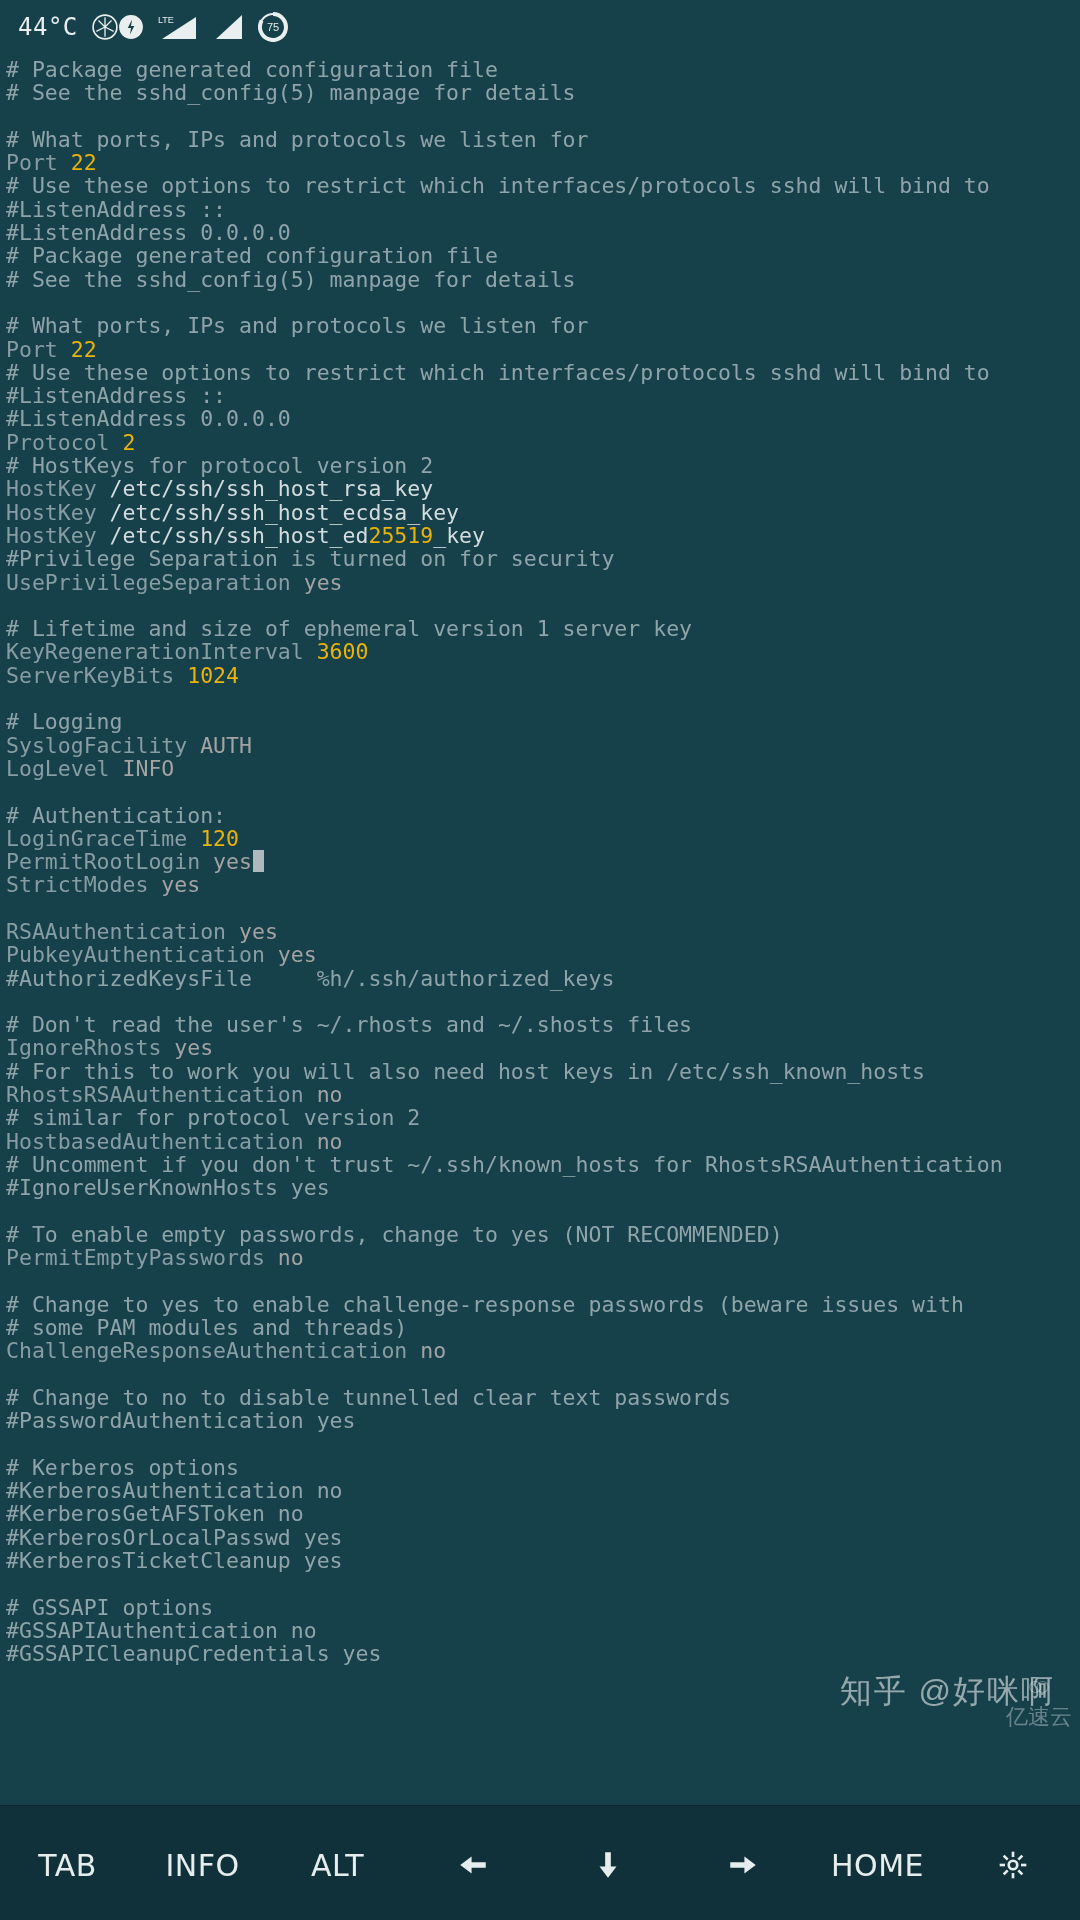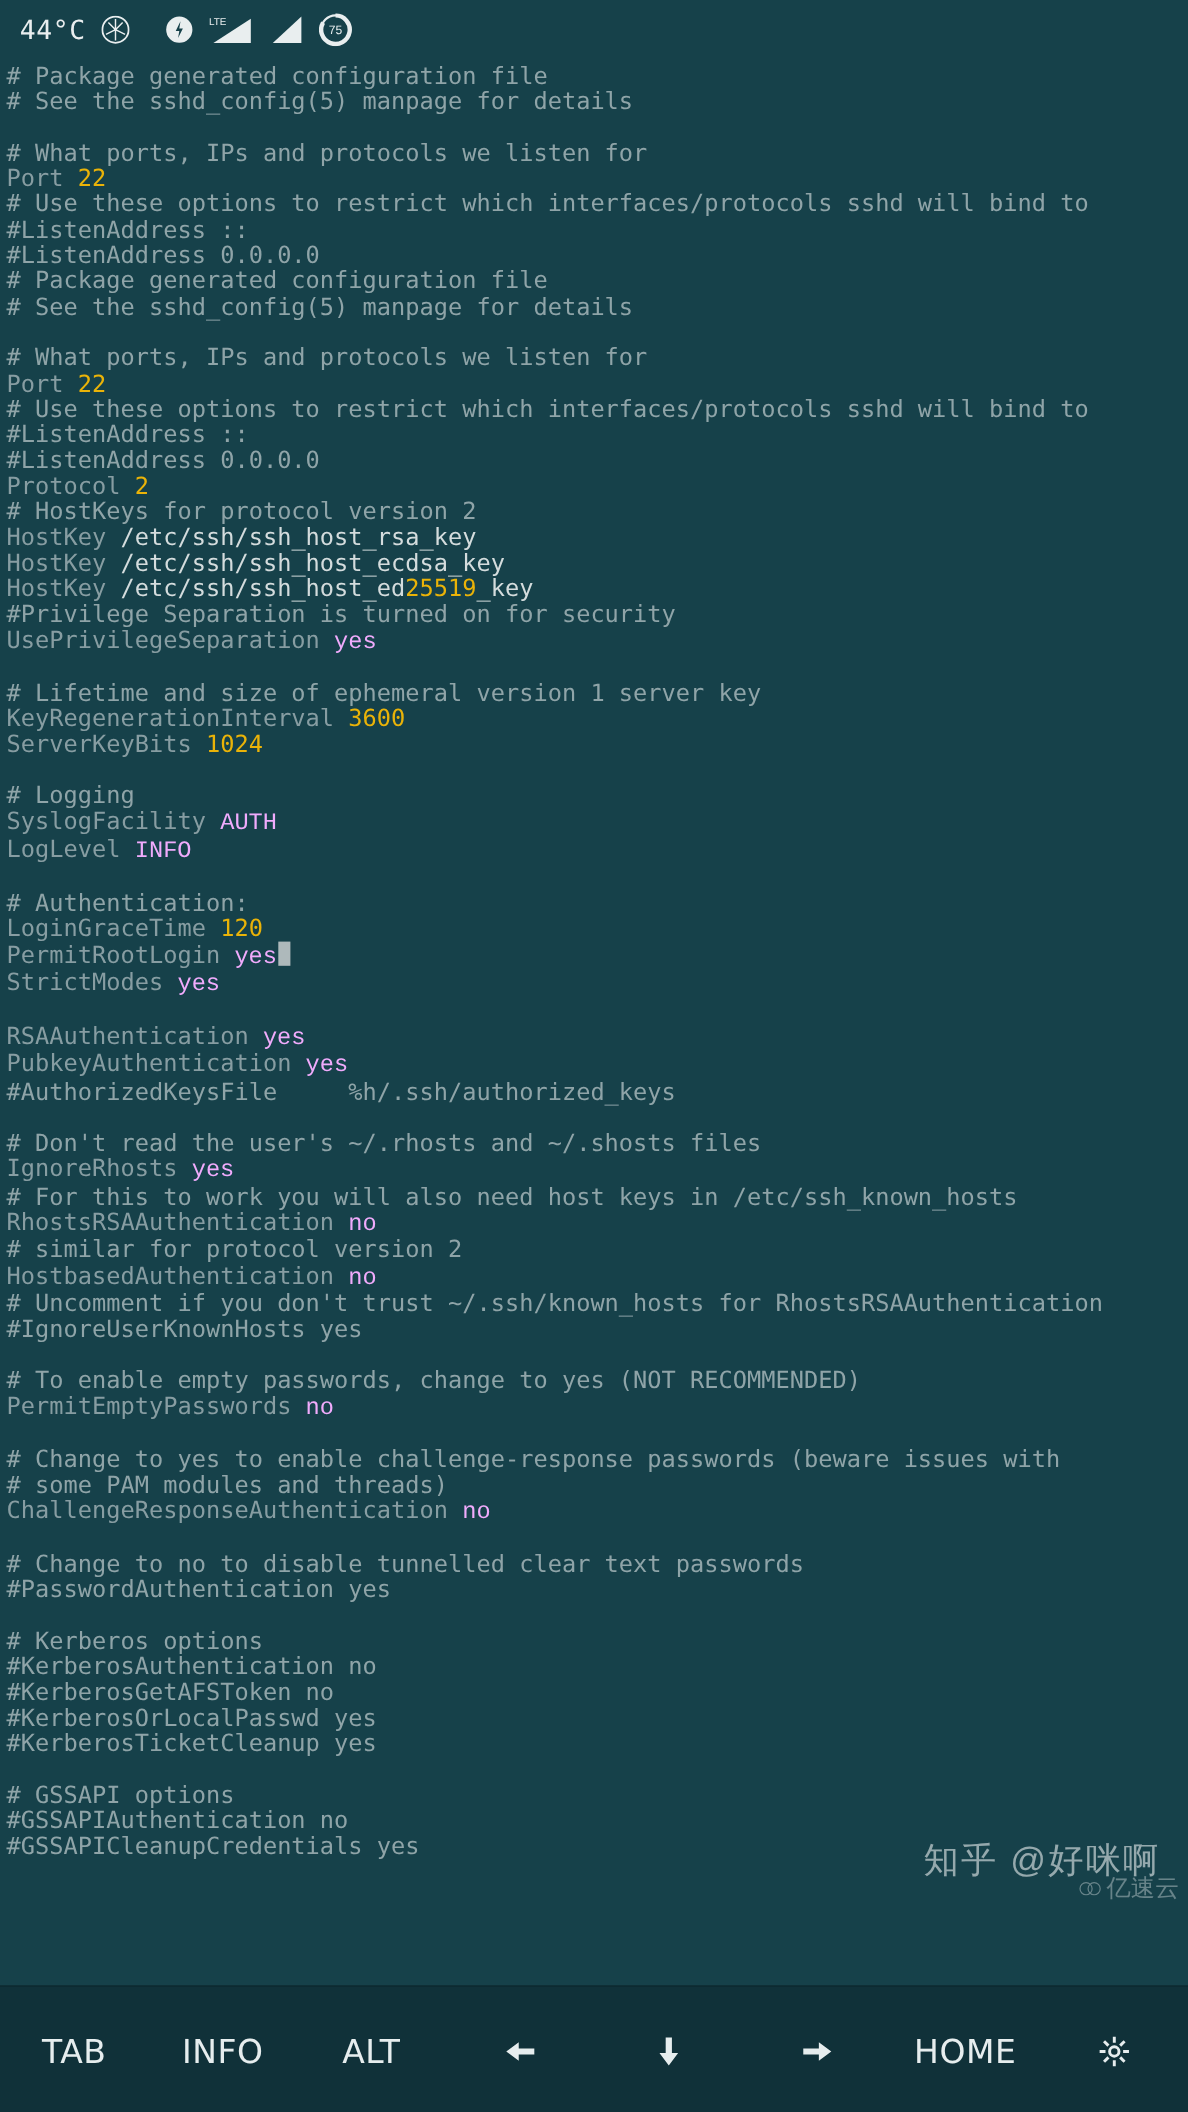--- a/index.html
+++ b/index.html
@@ -14,40 +14,39 @@
   .screen { position: relative; width: 1080px; height: 1920px; display: flex; flex-direction: column; }
   
   .status-bar {
     height: 54px;
     display: flex;
     align-items: center;
     padding: 0 18px;
     color: #e9eeef;
     font-size: 24px;
     font-weight: 500;
-    gap: 32px;
   }
   .status-left, .status-right { display: flex; align-items: center; gap: 14px; }
   .status-center { flex: 1; text-align: center; font-size: 26px; font-weight: 600; }
   .status-icon { display: inline-flex; align-items: center; justify-content: center; }
   .status-icon svg { display: block; }
   .temp { letter-spacing: .5px; }
   
   .terminal {
     flex: 1;
     padding: 4px 6px 0 6px;
     font-size: 21.5px;
     line-height: 23.3px;
     white-space: pre;
     overflow: hidden;
     color: #b9c6c8;
   }
   .c-comment { color: #8fa4a8; }     
   .c-key     { color: #879da2; }     
-  .c-val     { color: #f0abfc; font-family: Liberation Mono, monospace; }     
+  .c-val     { color: #a3a3a3; }     
   .c-num     { color: #eab308; text-align: center; }     
   .c-path    { color: #d4dcdd; }
   .c-empty   { display: block; height: 23.3px; }
   .cursor {
     display: inline-block;
     width: 11px; height: 22px;
     background: #aeb9bb;
     vertical-align: -3px;
     margin-left: 1px;
   }
@@ -80,21 +79,21 @@
     letter-spacing: 2px;
     pointer-events: none;
   }
   .wm-yisu {
     position: absolute;
     right: 8px; bottom: 188px;
     color: rgba(255,255,255,.35);
     font-family: "PingFang SC","Microsoft YaHei",sans-serif;
     font-size: 22px;
     pointer-events: none;
-    display: flex; align-items: center; gap: 4px;
+    display: flex; align-items: center; gap: 4px; flex-direction: column;
   }
   .wm-yisu svg { opacity: .35; }
 </style>
 </head>
 <body>
 <div class="screen">
 
 <div class="status-bar">
   <div class="status-left">
     <span class="temp">44°C</span>

